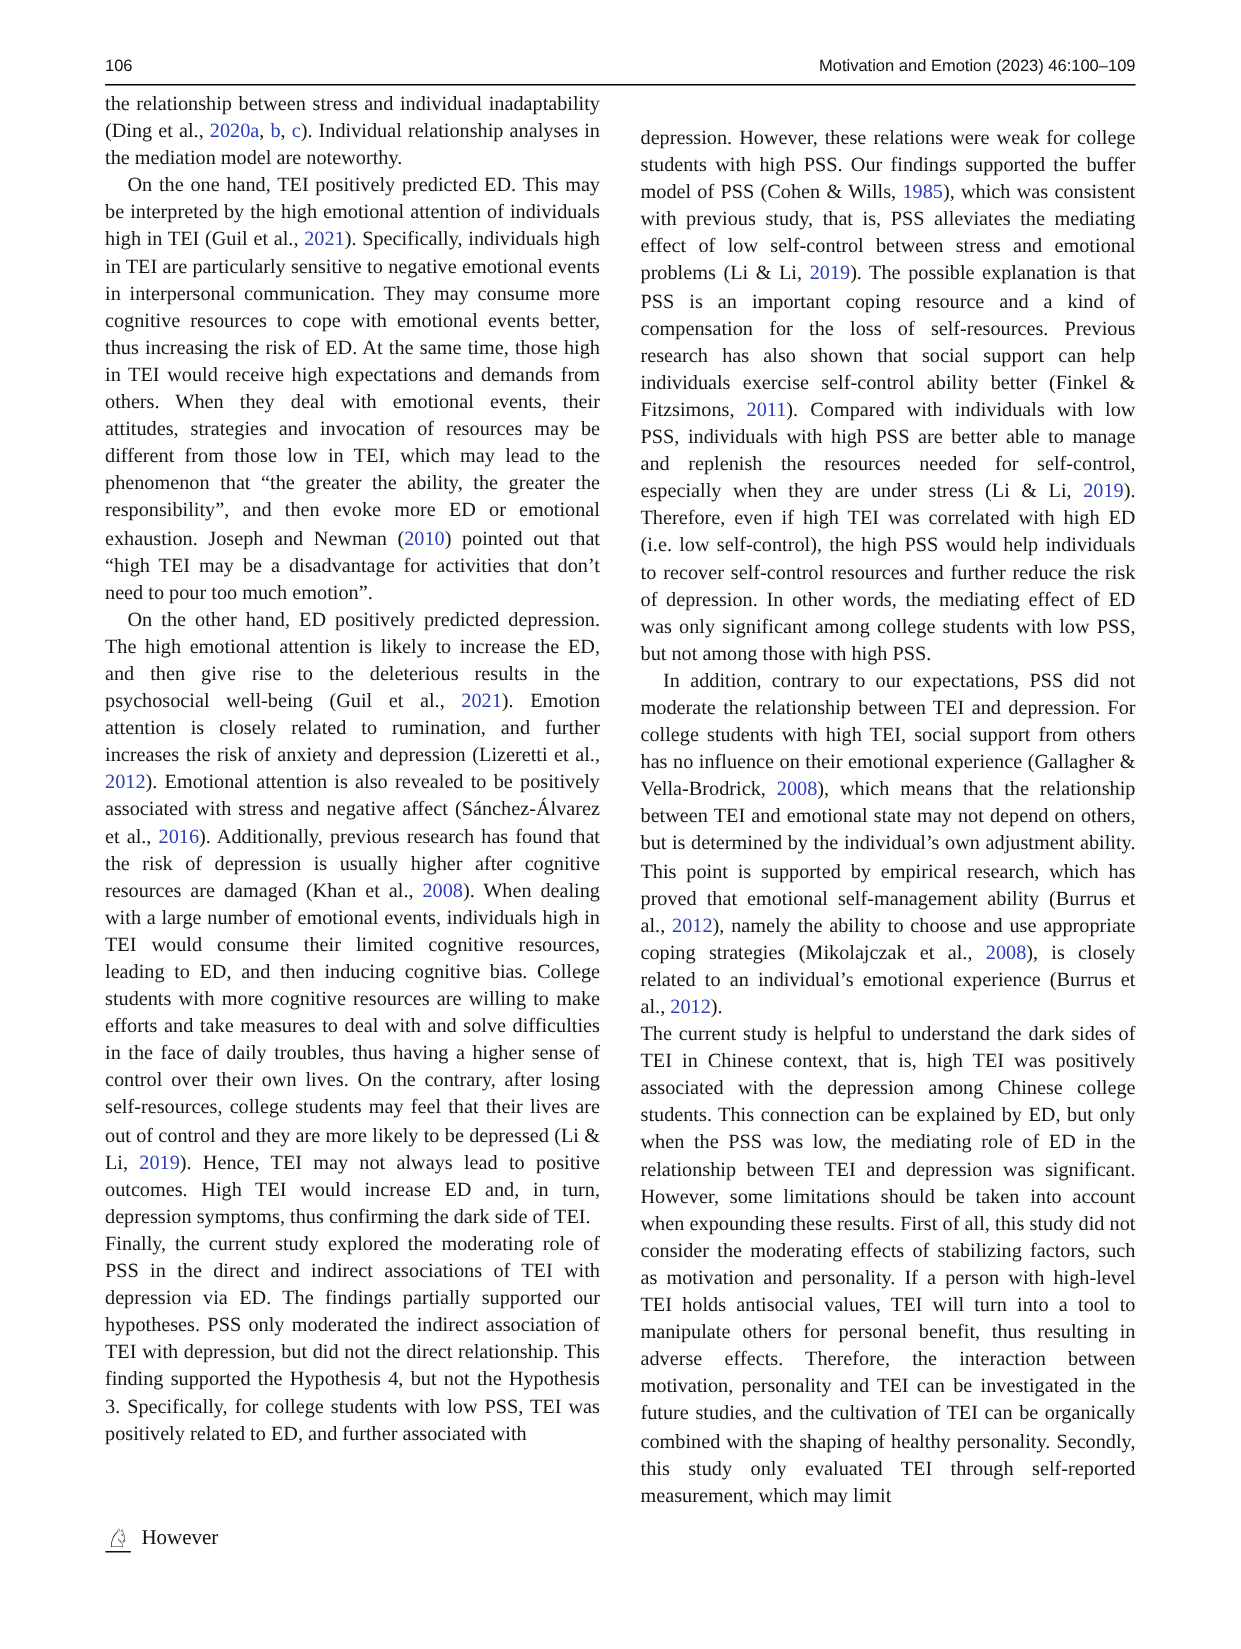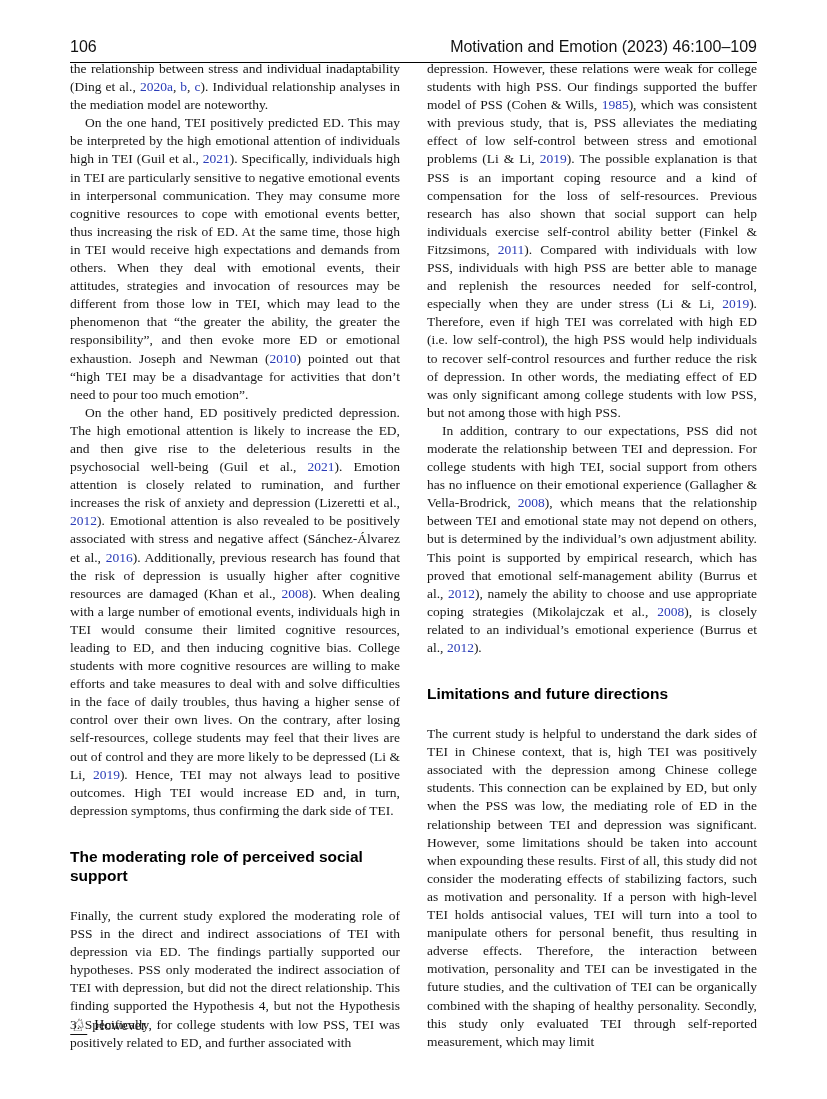--- a/index.html
+++ b/index.html
@@ -14,21 +14,21 @@
   }
   .header {
     position: absolute;
     left: 70px;
     right: 70px;
     top: 38px;
     display: flex;
     justify-content: space-between;
     align-items: flex-end;
     font-family: "Liberation Sans", sans-serif;
-    font-size: 16px;
+    font-size: 11px;
     color: #111;
     padding-bottom: 6px;
     border-bottom: 1.2px solid #000;
   }
   .columns {
     position: absolute;
     top: 60px;
     left: 70px;
     width: 687px;
     display: flex;
@@ -82,27 +82,25 @@
   <div class="header">
     <span>106</span>
     <span>Motivation and Emotion (2023) 46:100–109</span>
   </div>
 
   <div class="columns">
     <div class="col" style="color: rgb(22, 22, 22);">
         <p class=""><span>the relationship between stress and individual inadaptability (Ding et al., </span><span class="cite" style="color: rgb(42, 60, 184);">2020a</span><span>, </span><span class="cite" style="color: rgb(42, 60, 184);">b</span><span>, </span><span class="cite" style="color: rgb(42, 60, 184);">c</span><span>). Individual relationship analyses in the mediation model are noteworthy.</span></p>
         <p class="indent"><span>On the one hand, TEI positively predicted ED. This may be interpreted by the high emotional attention of individuals high in TEI (Guil et al., </span><span class="cite" style="color: rgb(42, 60, 184);">2021</span><span>). Specifically, individuals high in TEI are particularly sensitive to negative emotional events in interpersonal communication. They may consume more cognitive resources to cope with emotional events better, thus increasing the risk of ED. At the same time, those high in TEI would receive high expectations and demands from others. When they deal with emotional events, their attitudes, strategies and invocation of resources may be different from those low in TEI, which may lead to the phenomenon that “the greater the ability, the greater the responsibility”, and then evoke more ED or emotional exhaustion. Joseph and Newman (</span><span class="cite" style="color: rgb(42, 60, 184);">2010</span><span>) pointed out that “high TEI may be a disadvantage for activities that don’t need to pour too much emotion”.</span></p>
         <p class="indent"><span>On the other hand, ED positively predicted depression. The high emotional attention is likely to increase the ED, and then give rise to the deleterious results in the psychosocial well-being (Guil et al., </span><span class="cite" style="color: rgb(42, 60, 184);">2021</span><span>). Emotion attention is closely related to rumination, and further increases the risk of anxiety and depression (Lizeretti et al., </span><span class="cite" style="color: rgb(42, 60, 184);">2012</span><span>). Emotional attention is also revealed to be positively associated with stress and negative affect (Sánchez-Álvarez et al., </span><span class="cite" style="color: rgb(42, 60, 184);">2016</span><span>). Additionally, previous research has found that the risk of depression is usually higher after cognitive resources are damaged (Khan et al., </span><span class="cite" style="color: rgb(42, 60, 184);">2008</span><span>). When dealing with a large number of emotional events, individuals high in TEI would consume their limited cognitive resources, leading to ED, and then inducing cognitive bias. College students with more cognitive resources are willing to make efforts and take measures to deal with and solve difficulties in the face of daily troubles, thus having a higher sense of control over their own lives. On the contrary, after losing self-resources, college students may feel that their lives are out of control and they are more likely to be depressed (Li &amp; Li, </span><span class="cite" style="color: rgb(42, 60, 184);">2019</span><span>). Hence, TEI may not always lead to positive outcomes. High TEI would increase ED and, in turn, depression symptoms, thus confirming the dark side of TEI.</span></p>
-        <h2 style="color: rgb(0, 0, 0);">The moderating role of perceived social support</h2>
         <p class=""><span>Finally, the current study explored the moderating role of PSS in the direct and indirect associations of TEI with depression via ED. The findings partially supported our hypotheses. PSS only moderated the indirect association of TEI with depression, but did not the direct relationship. This finding supported the Hypothesis 4, but not the Hypothesis 3. Specifically, for college students with low PSS, TEI was positively related to ED, and further associated with</span></p>
       </div>
-    <div class="col" style="color: rgb(22, 22, 22);">
+    <div class="col" style="color: rgb(22, 22, 22); margin-top: 23px;">
         <p class=""><span>depression. However, these relations were weak for college students with high PSS. Our findings supported the buffer model of PSS (Cohen &amp; Wills, </span><span class="cite" style="color: rgb(42, 60, 184);">1985</span><span>), which was consistent with previous study, that is, PSS alleviates the mediating effect of low self-control between stress and emotional problems (Li &amp; Li, </span><span class="cite" style="color: rgb(42, 60, 184);">2019</span><span>). The possible explanation is that PSS is an important coping resource and a kind of compensation for the loss of self-resources. Previous research has also shown that social support can help individuals exercise self-control ability better (Finkel &amp; Fitzsimons, </span><span class="cite" style="color: rgb(42, 60, 184);">2011</span><span>). Compared with individuals with low PSS, individuals with high PSS are better able to manage and replenish the resources needed for self-control, especially when they are under stress (Li &amp; Li, </span><span class="cite" style="color: rgb(42, 60, 184);">2019</span><span>). Therefore, even if high TEI was correlated with high ED (i.e. low self-control), the high PSS would help individuals to recover self-control resources and further reduce the risk of depression. In other words, the mediating effect of ED was only significant among college students with low PSS, but not among those with high PSS.</span></p>
         <p class="indent"><span>In addition, contrary to our expectations, PSS did not moderate the relationship between TEI and depression. For college students with high TEI, social support from others has no influence on their emotional experience (Gallagher &amp; Vella-Brodrick, </span><span class="cite" style="color: rgb(42, 60, 184);">2008</span><span>), which means that the relationship between TEI and emotional state may not depend on others, but is determined by the individual’s own adjustment ability. This point is supported by empirical research, which has proved that emotional self-management ability (Burrus et al., </span><span class="cite" style="color: rgb(42, 60, 184);">2012</span><span>), namely the ability to choose and use appropriate coping strategies (Mikolajczak et al., </span><span class="cite" style="color: rgb(42, 60, 184);">2008</span><span>), is closely related to an individual’s emotional experience (Burrus et al., </span><span class="cite" style="color: rgb(42, 60, 184);">2012</span><span>).</span></p>
-        <h2 style="color: rgb(0, 0, 0);">Limitations and future directions</h2>
         <p class=""><span>The current study is helpful to understand the dark sides of TEI in Chinese context, that is, high TEI was positively associated with the depression among Chinese college students. This connection can be explained by ED, but only when the PSS was low, the mediating role of ED in the relationship between TEI and depression was significant. However, some limitations should be taken into account when expounding these results. First of all, this study did not consider the moderating effects of stabilizing factors, such as motivation and personality. If a person with high-level TEI holds antisocial values, TEI will turn into a tool to manipulate others for personal benefit, thus resulting in adverse effects. Therefore, the interaction between motivation, personality and TEI can be investigated in the future studies, and the cultivation of TEI can be organically combined with the shaping of healthy personality. Secondly, this study only evaluated TEI through self-reported measurement, which may limit</span></p>
       </div>
   </div>
 
   <div class="footer">
     <span class="knight">♘</span>
     <span>However</span>
   </div>
 
 </div>

